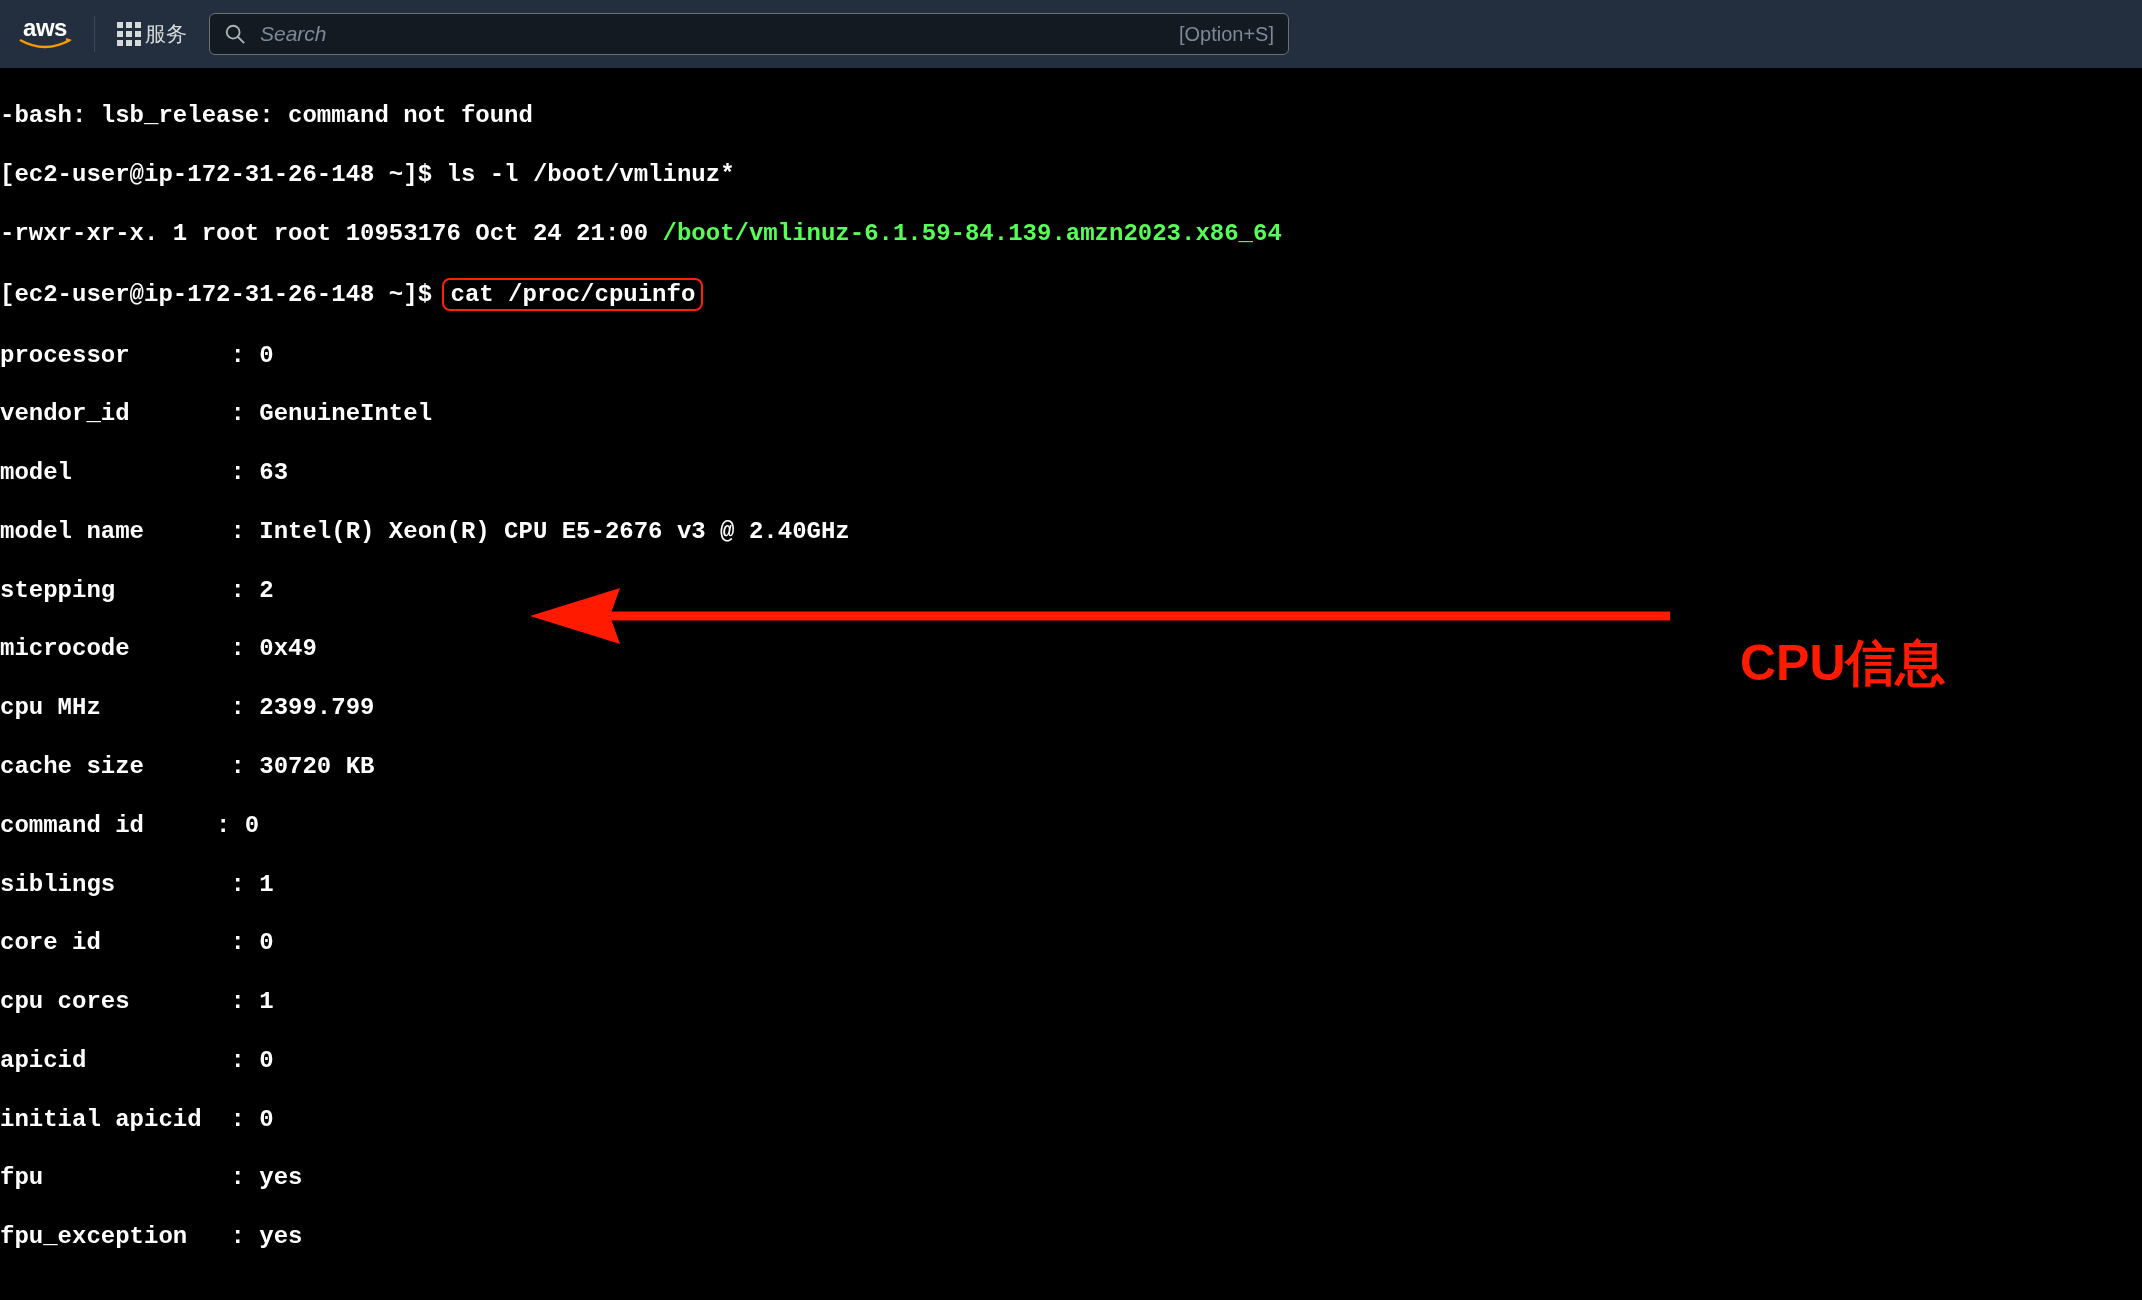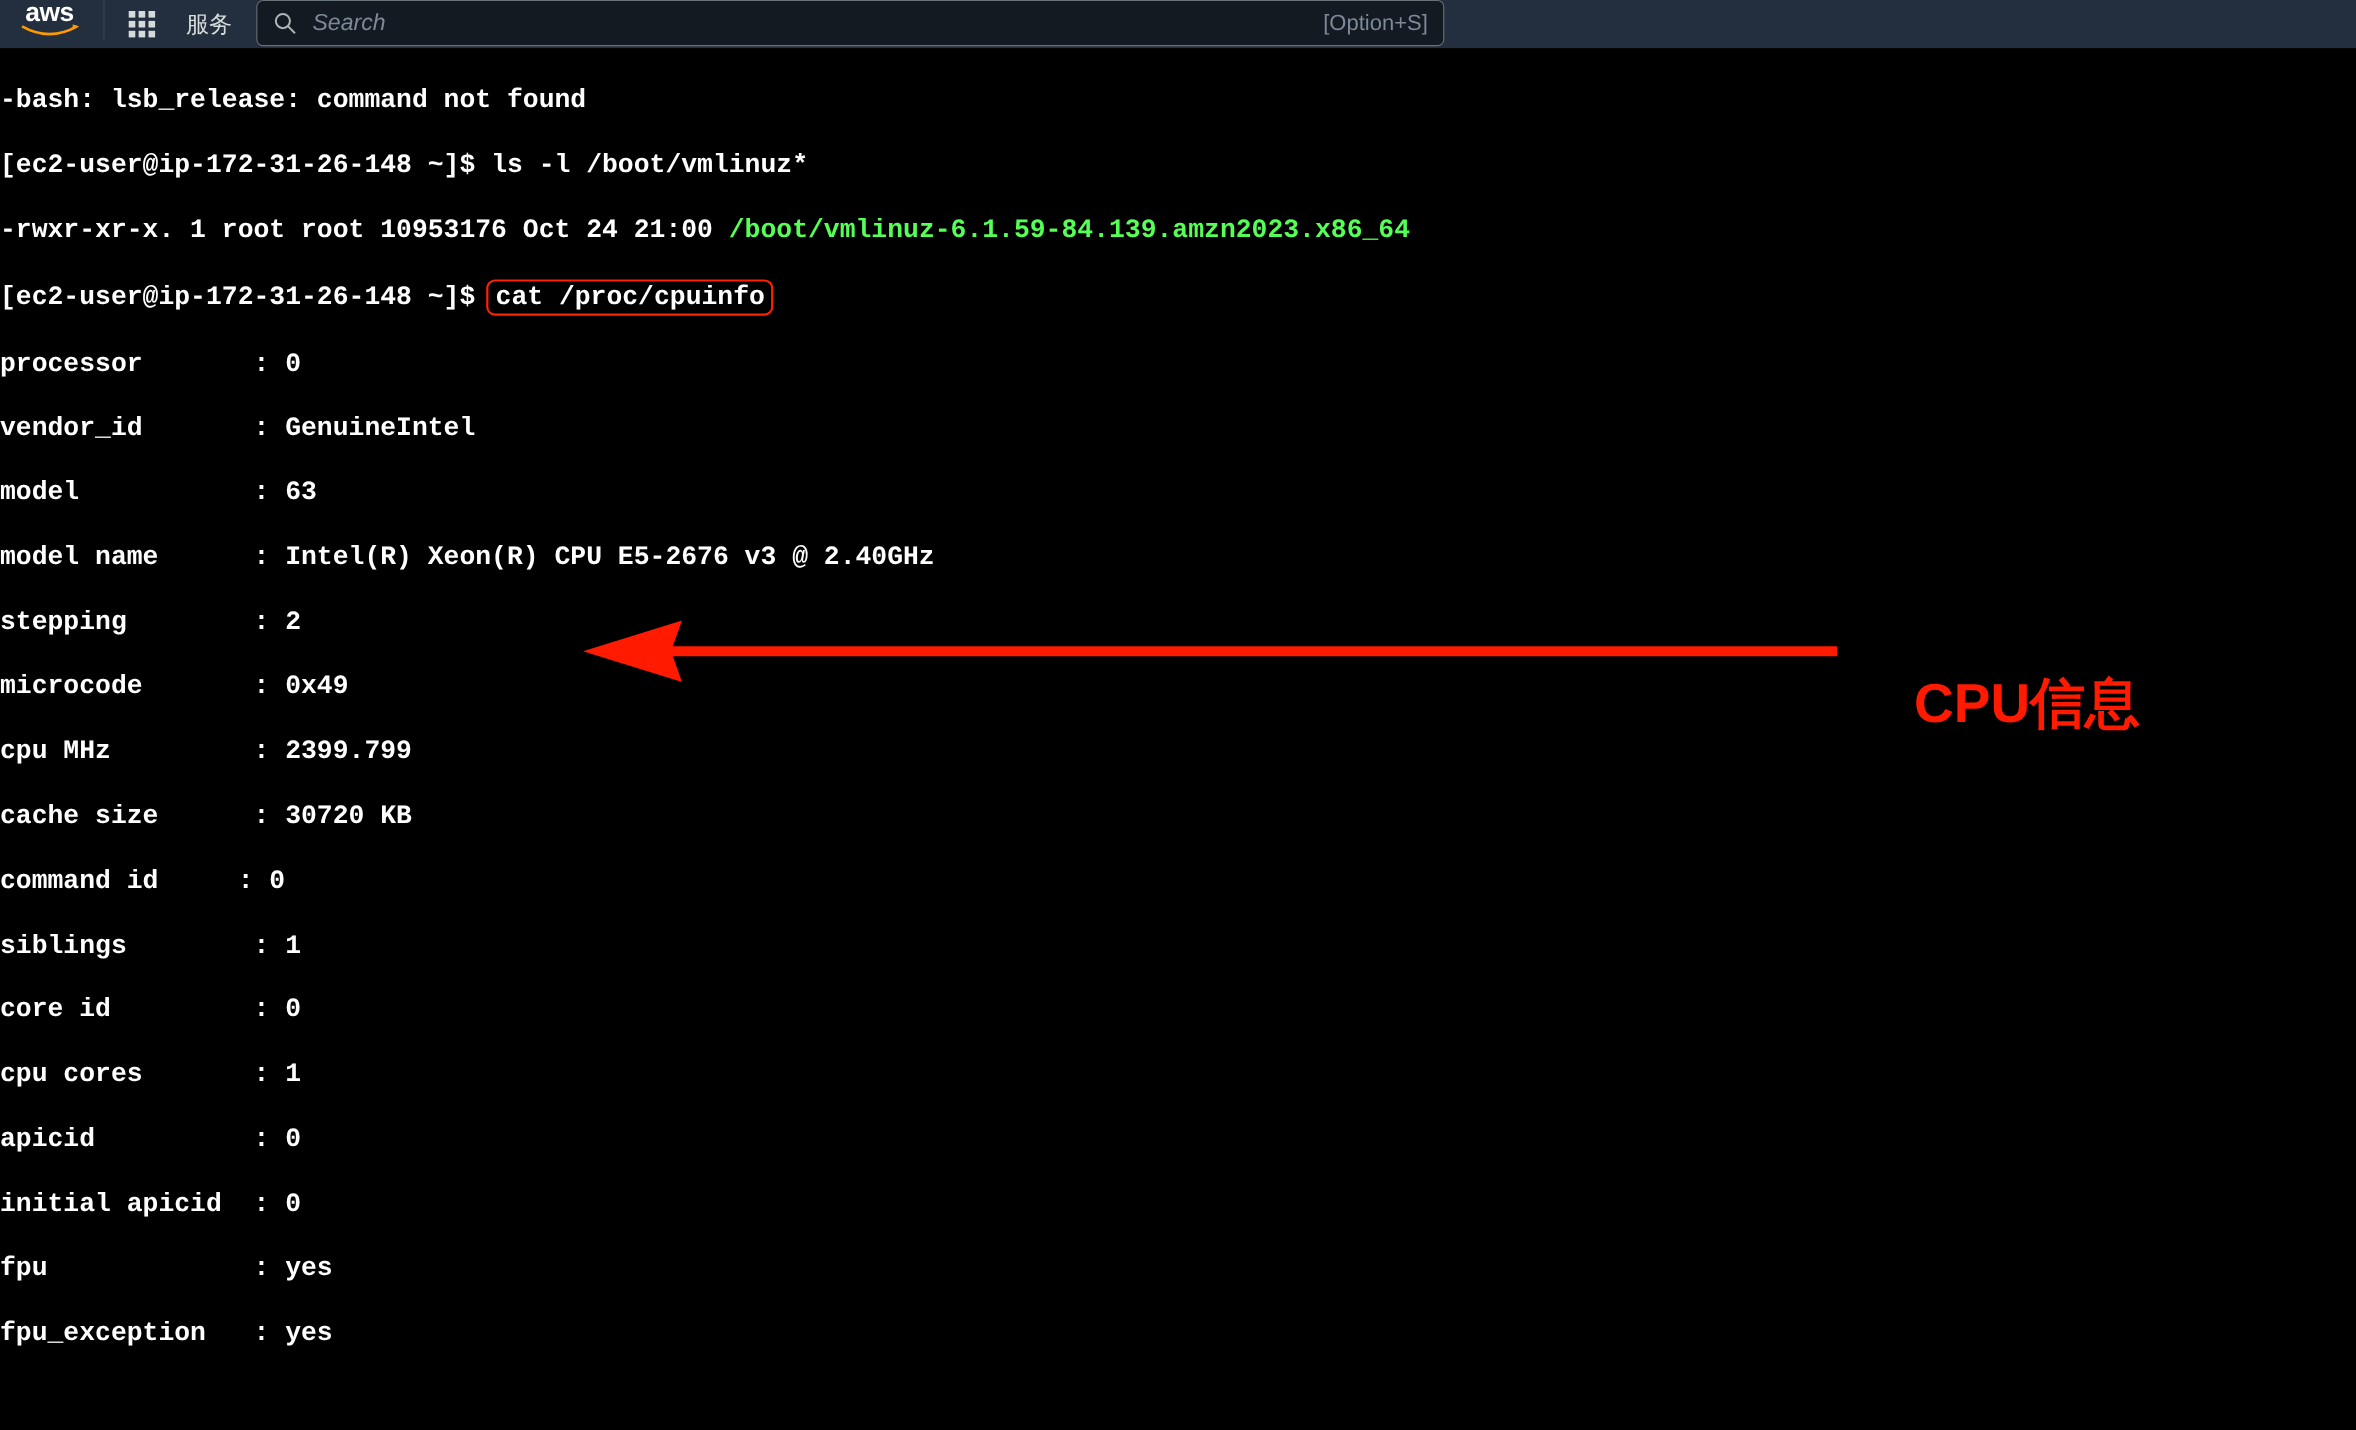--- a/index.html
+++ b/index.html
@@ -1,35 +1,36 @@
 <!DOCTYPE html>
 <html><head>
 <meta charset="utf-8">
 <style>
   * { box-sizing: border-box; margin: 0; padding: 0; }
   html, body { width: 2142px; height: 1300px; background: #000; overflow: hidden; }
   body { font-family: "Amazon Ember", "Helvetica Neue", Arial, sans-serif; color: #fff; }
 
   
   .header {
-    height: 44px;
+    height: 68px;
     background: #232f3e;
     display: flex;
+    align-items: center;
     padding: 0 18px;
     gap: 22px;
   }
   .aws-logo {
     display: flex; flex-direction: column; align-items: center;
     color: #fff; font-weight: 700; font-size: 24px; letter-spacing: -0.5px;
     line-height: 1;
   }
   .aws-logo svg { margin-top: -2px; }
   .divider { width: 1px; height: 36px; background: #3a4757; }
   .services {
-    display: flex; align-items: center; gap: 28px;
+    display: flex; align-items: center; gap: 4px;
     color: #d5dbdb; font-size: 21px; font-weight: 400;
   }
   .grid-icon {
     width: 24px; height: 24px;
     display: grid; grid-template-columns: repeat(3, 6px); grid-template-rows: repeat(3, 6px);
     gap: 3px;
   }
   .grid-icon span { background: #d5dbdb; width: 6px; height: 6px; }
   .search-wrap {
     flex: 0 0 1080px;

